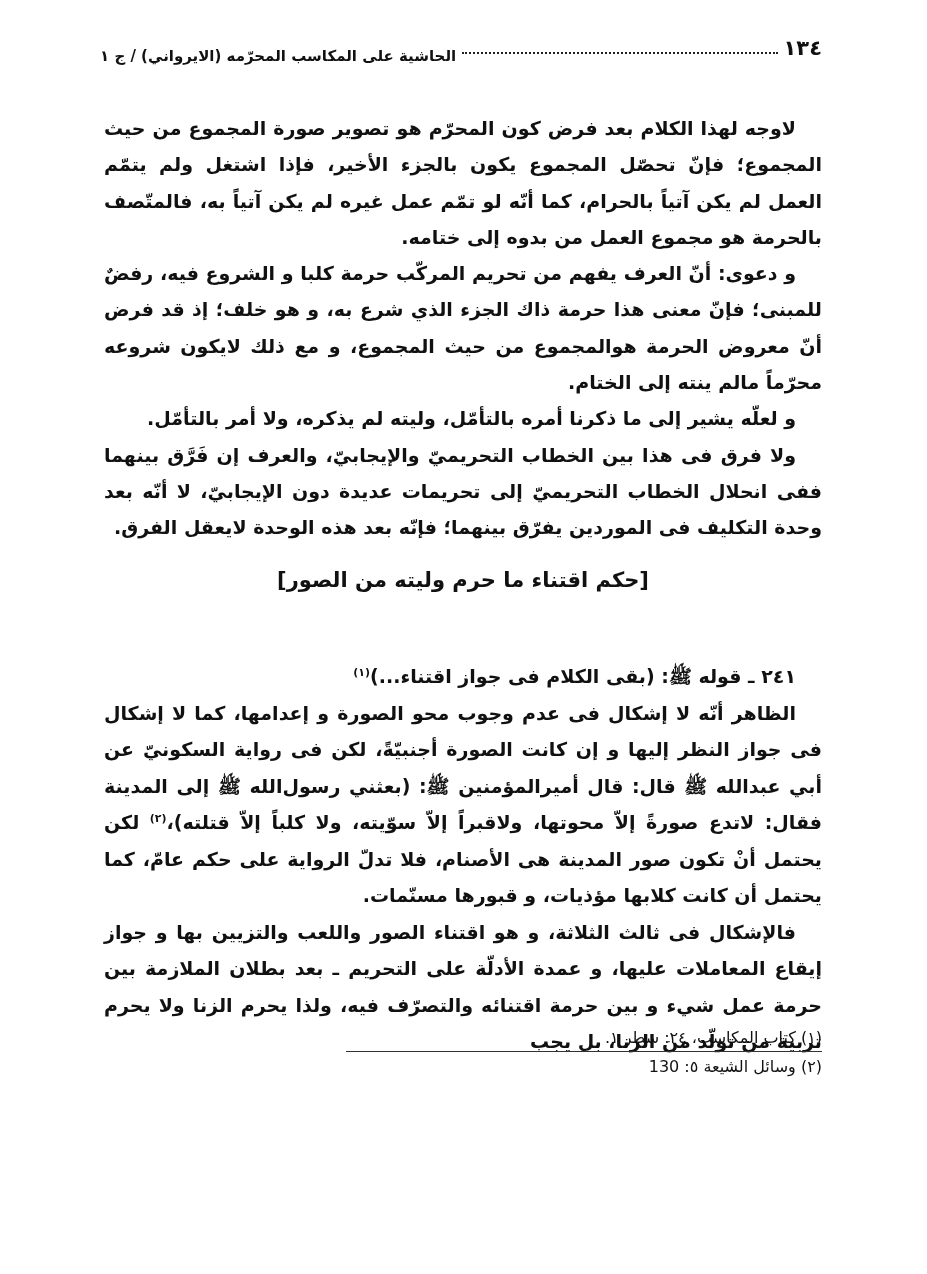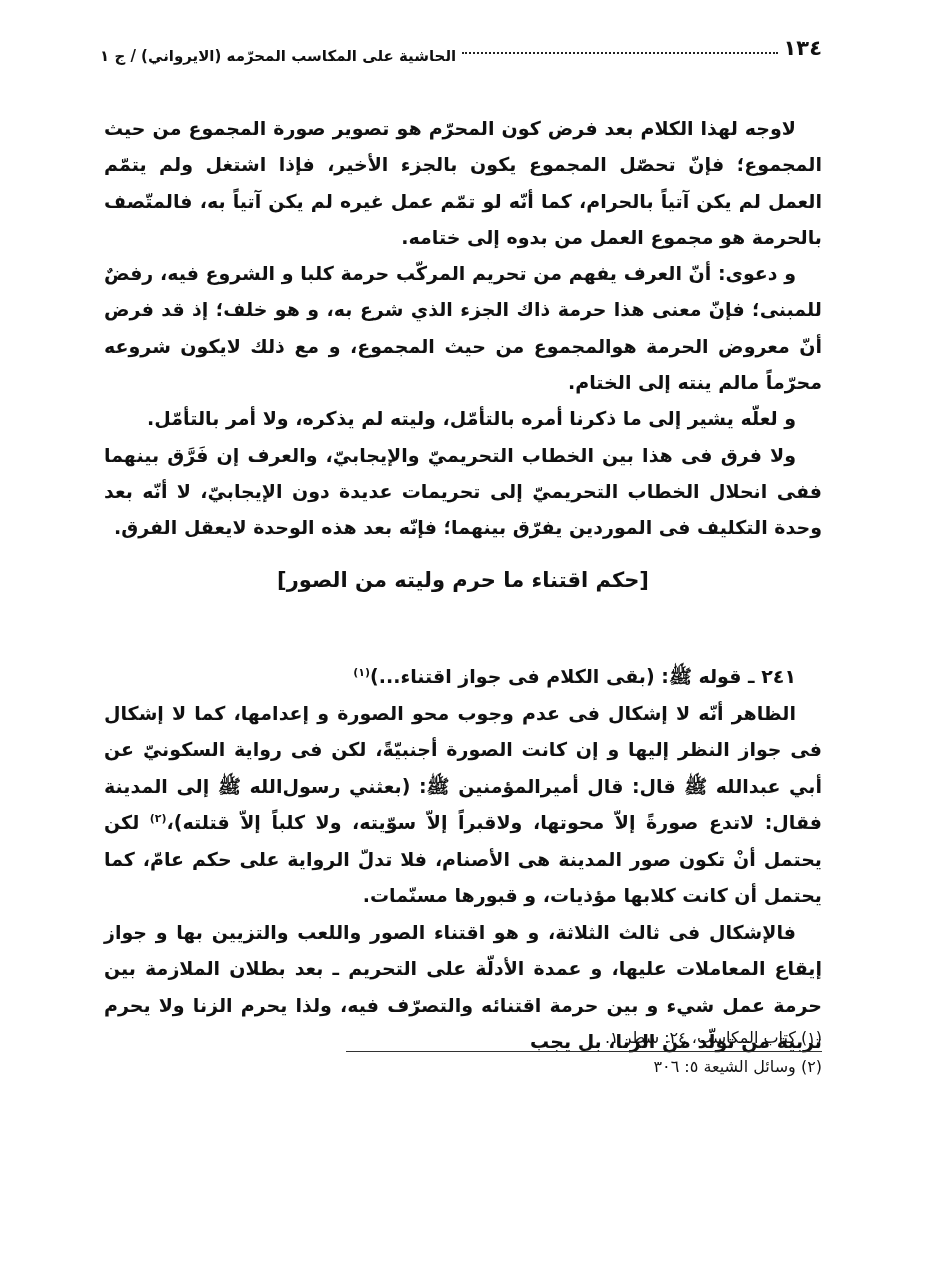--- a/index.html
+++ b/index.html
@@ -133,16 +133,16 @@
   <div class="body-text-2">
     <p class="entry-head"><span>٢٤١ ـ قوله ﷺ: (بقى الكلام فى جواز اقتناء...)</span><sup>(١)</sup></p>
     <p class="para"><span>الظاهر أنّه لا إشكال فى عدم وجوب محو الصورة و إعدامها، كما لا إشكال فى جواز النظر إليها و إن كانت الصورة أجنبيّةً، لكن فى رواية السكونيّ عن أبي عبدالله ﷺ قال: قال أميرالمؤمنين ﷺ: (بعثني رسول‌الله ﷺ إلى المدينة فقال: لاتدع صورةً إلاّ محوتها، ولاقبراً إلاّ سوّيته، ولا كلباً إلاّ قتلته)،</span><sup>(٢)</sup><span> لكن يحتمل أنْ تكون صور المدينة هى الأصنام، فلا تدلّ الرواية على حكم عامّ، كما يحتمل أن كانت كلابها مؤذيات، و قبورها مسنّمات.</span></p>
     <p class="para"><span>فالإشكال فى ثالث الثلاثة، و هو اقتناء الصور واللعب والتزيين بها و جواز إيقاع المعاملات عليها، و عمدة الأدلّة على التحريم ـ بعد بطلان الملازمة بين حرمة عمل شيء و بين حرمة اقتنائه والتصرّف فيه، ولذا يحرم الزنا ولا يحرم تربية من تولّد من الزنا، بل يجب</span></p>
   </div>
 
   <div class="footnote-rule"></div>
 
   <div class="footnotes">
     <p class="footnote">(١) كتاب المكاسب، ٢٤: سطر ١.</p>
-    <p class="footnote">(٢) وسائل الشيعة ٥: ٣٠٦</p>
+    <p class="footnote">(٢) وسائل الشيعة ٥: 130</p>
   </div>
 
 </div>
 
 </body></html>

